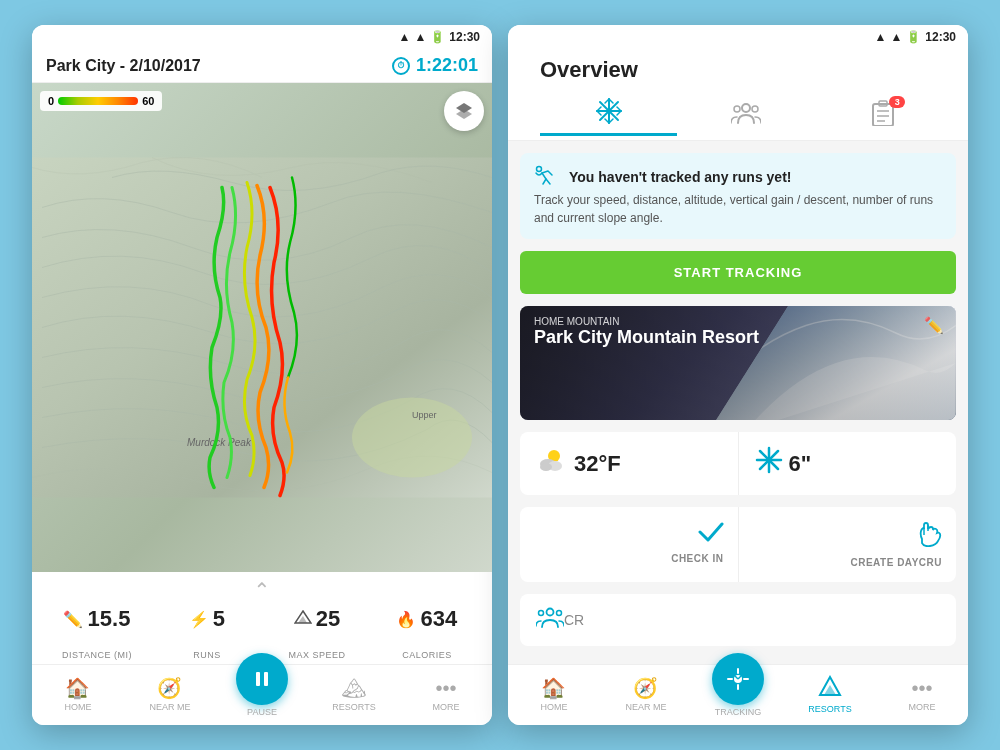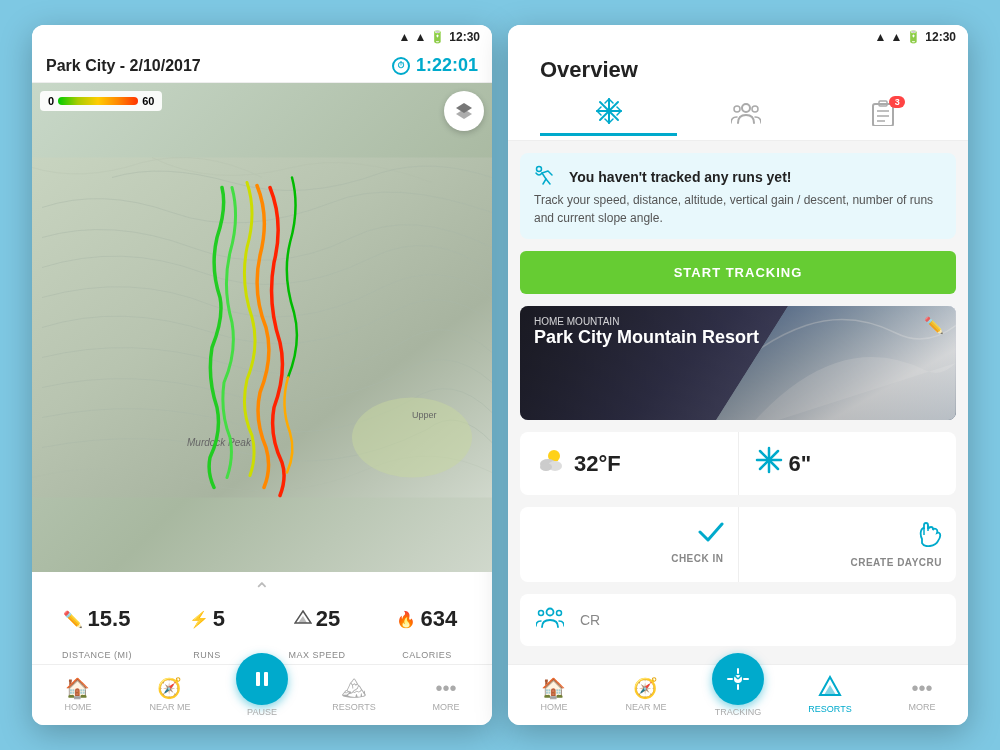--- a/index.html
+++ b/index.html
@@ -387,21 +387,21 @@
     .action-icon { font-size: 24px; color: #00aacc; }
 
     
     .cr-row {
       background: #fff;
       margin: 0 12px 12px 12px;
       border-radius: 8px;
       padding: 12px 16px;
       display: flex;
       align-items: center;
-      gap: 16px;
+      gap: 0;
       font-size: 14px;
       color: #888;
     }
     .cr-icon { font-size: 22px; color: #00aacc; }
 
     
     .phone2-bottom-nav {
       background: #fff;
       border-top: 1px solid #eee;
       display: flex;

